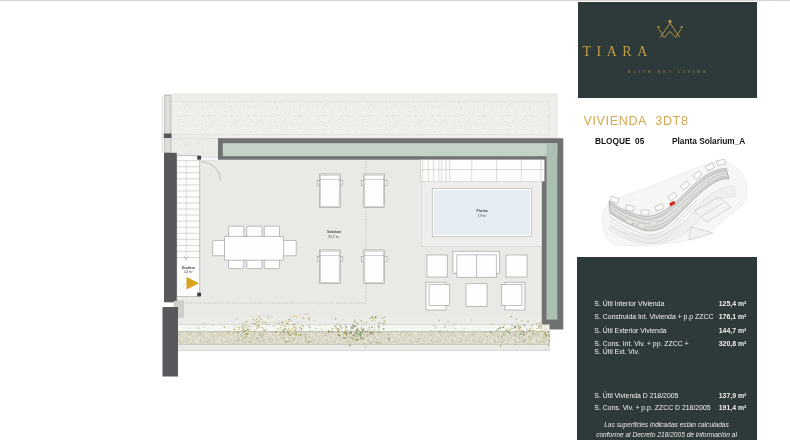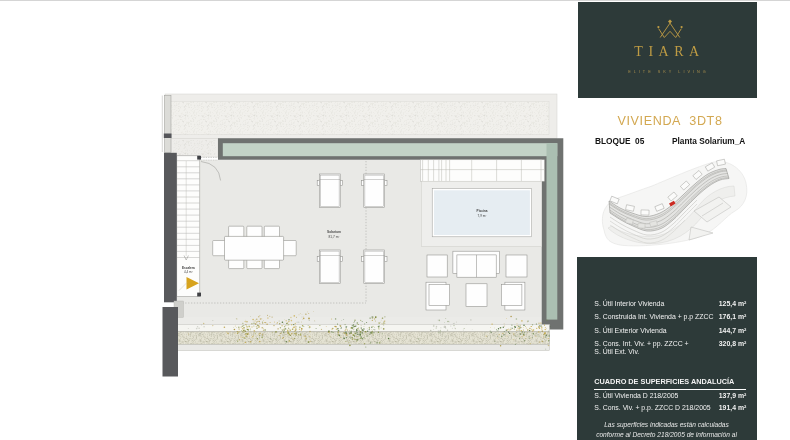--- a/index.html
+++ b/index.html
@@ -1368,25 +1368,25 @@
 <path d="M664.3,39 L670,32.8 L675.7,39"></path>
 </g>
 <g fill="#bf9c44">
 <circle cx="658.4" cy="28.6" r="1.1"></circle>
 <circle cx="681.6" cy="28.6" r="1.1"></circle>
 <rect x="668.6" y="21.6" width="2.8" height="2.8" transform="rotate(45 670 23)"></rect>
 </g>
 </g>
 </svg>
 
-<div class="abs" style="left:577.5px;top:44px;width:179px;text-align:center;font-family:'Liberation Serif',serif;font-size:14px;letter-spacing:5.5px;color:#bf9c44;padding-left:5px;box-sizing:border-box;">TIARA</div>
+<div class="abs" style="left:577.5px;top:44px;width:179px;text-align:left;font-family:'Liberation Serif',serif;font-size:14px;letter-spacing:5.5px;color:#bf9c44;padding-left:5px;box-sizing:border-box;">TIARA</div>
 
 <div class="abs" style="left:577.5px;top:69.5px;width:179px;text-align:center;font-size:3.8px;letter-spacing:3px;color:#a98f4c;padding-left:3px;box-sizing:border-box;">ELITE SKY LIVING</div>
 
-<div class="abs" style="left:577.5px;top:114px;width:179px;text-align:center;font-size:12.6px;color:#d3a851;letter-spacing:0.6px;padding-left:6px;box-sizing:border-box;">VIVIENDA&nbsp; 3DT8</div>
+<div class="abs" style="left:577.5px;top:114px;width:179px;text-align:left;font-size:12.6px;color:#d3a851;letter-spacing:0.6px;padding-left:6px;box-sizing:border-box;">VIVIENDA&nbsp; 3DT8</div>
 
 <div class="abs" style="left:595px;top:135.5px;font-size:8.3px;font-weight:bold;color:#141414;text-align:center;">BLOQUE&nbsp; 05</div>
 
 <div class="abs" style="left:672px;top:135.5px;font-size:8.3px;font-weight:bold;color:#141414;">Planta Solarium_A</div>
 
 <svg class="abs" style="left:596px;top:158px" width="162" height="90" viewBox="596 158 162 90">
 <path d="M604,230 C599,214 606,202 618,198 C630,194 640,190 652,186 C664,181 698,166 714,162 C728,159 743,169 746,183 C749,196 744,206 735,211 C726,216 718,228 704,235 C688,243 640,248 620,245 C610,243 606,240 604,230 Z" fill="#f6f6f5" stroke="#e3e3e1" stroke-width="0.6"></path>
 <path d="M612,226 C622,234 646,240 664,234 C680,228 690,216 700,204 C708,194 722,186 734,186 L735,196 C722,197 712,203 704,214 C694,228 680,240 660,243 C640,246 618,238 608,228 Z" fill="#efefed" stroke="#cfcfcc" stroke-width="0.4"></path>
 <path d="M610.0,217.0 C611.8,218.2 617.2,221.8 621.0,224.0 C624.8,226.2 628.7,228.2 633.0,230.0 C637.3,231.8 642.3,234.6 647.0,235.0 C651.7,235.4 656.7,234.3 661.0,232.5 C665.3,230.7 669.0,227.4 673.0,224.0 C677.0,220.6 681.0,216.0 685.0,212.0 C689.0,208.0 695.0,202.0 697.0,200.0" fill="none" stroke="#b9b9b5" stroke-width="0.5"></path>
 <path d="M610.0,221.0 C611.8,222.2 617.2,225.8 621.0,228.0 C624.8,230.2 628.7,232.2 633.0,234.0 C637.3,235.8 642.3,238.6 647.0,239.0 C651.7,239.4 656.7,238.3 661.0,236.5 C665.3,234.7 669.0,231.4 673.0,228.0 C677.0,224.6 681.0,220.0 685.0,216.0 C689.0,212.0 695.0,206.0 697.0,204.0" fill="none" stroke="#c2c2be" stroke-width="0.5"></path>
@@ -1429,21 +1429,20 @@
 
 <div class="abs" style="left:17.8px;top:56px;font-size:6.9px;">S. Construida Int. Vivienda + p.p ZZCC</div>
 <div class="abs" style="right:10.2px;top:56px;font-size:6.9px;font-weight:bold;">176,1 m²</div>
 
 <div class="abs" style="left:17.8px;top:69.5px;font-size:6.9px;">S. Útil Exterior Vivienda</div>
 <div class="abs" style="right:10.2px;top:69.5px;font-size:6.9px;font-weight:bold;">144,7 m²</div>
 
 <div class="abs" style="left:17.8px;top:83px;font-size:6.9px;line-height:7.4px;">S. Cons. Int. Viv. + pp. ZZCC +<br>S. Útil Ext. Viv.</div>
 <div class="abs" style="right:10.2px;top:83px;font-size:6.9px;font-weight:bold;">320,8 m²</div>
 
-<div class="abs" style="left:17.8px;top:120px;width:152px;font-size:7.3px;font-weight:bold;border-bottom:0.8px solid #fff;padding-bottom:2.5px;">CUADRO DE SUPERFICIES ANDALUCÍA</div>
 
 <div class="abs" style="left:17.8px;top:134.5px;font-size:6.9px;">S. Útil Vivienda D 218/2005</div>
 <div class="abs" style="right:10.2px;top:134.5px;font-size:6.9px;font-weight:bold;">137,9 m²</div>
 
 <div class="abs" style="left:17.8px;top:146.5px;font-size:6.9px;">S. Cons. Viv. + p.p. ZZCC D 218/2005</div>
 <div class="abs" style="right:10.2px;top:146.5px;font-size:6.9px;font-weight:bold;">191,4 m²</div>
 
 <div class="abs" style="left:0;top:163px;width:180px;text-align:center;font-size:6.6px;font-style:italic;color:#e8e8e8;line-height:9.3px;">Las superficies indicadas están calculadas<br>conforme al Decreto 218/2005 de información al<br>consumidor de la Junta de Andalucía</div>
 </div>
 </body></html>

